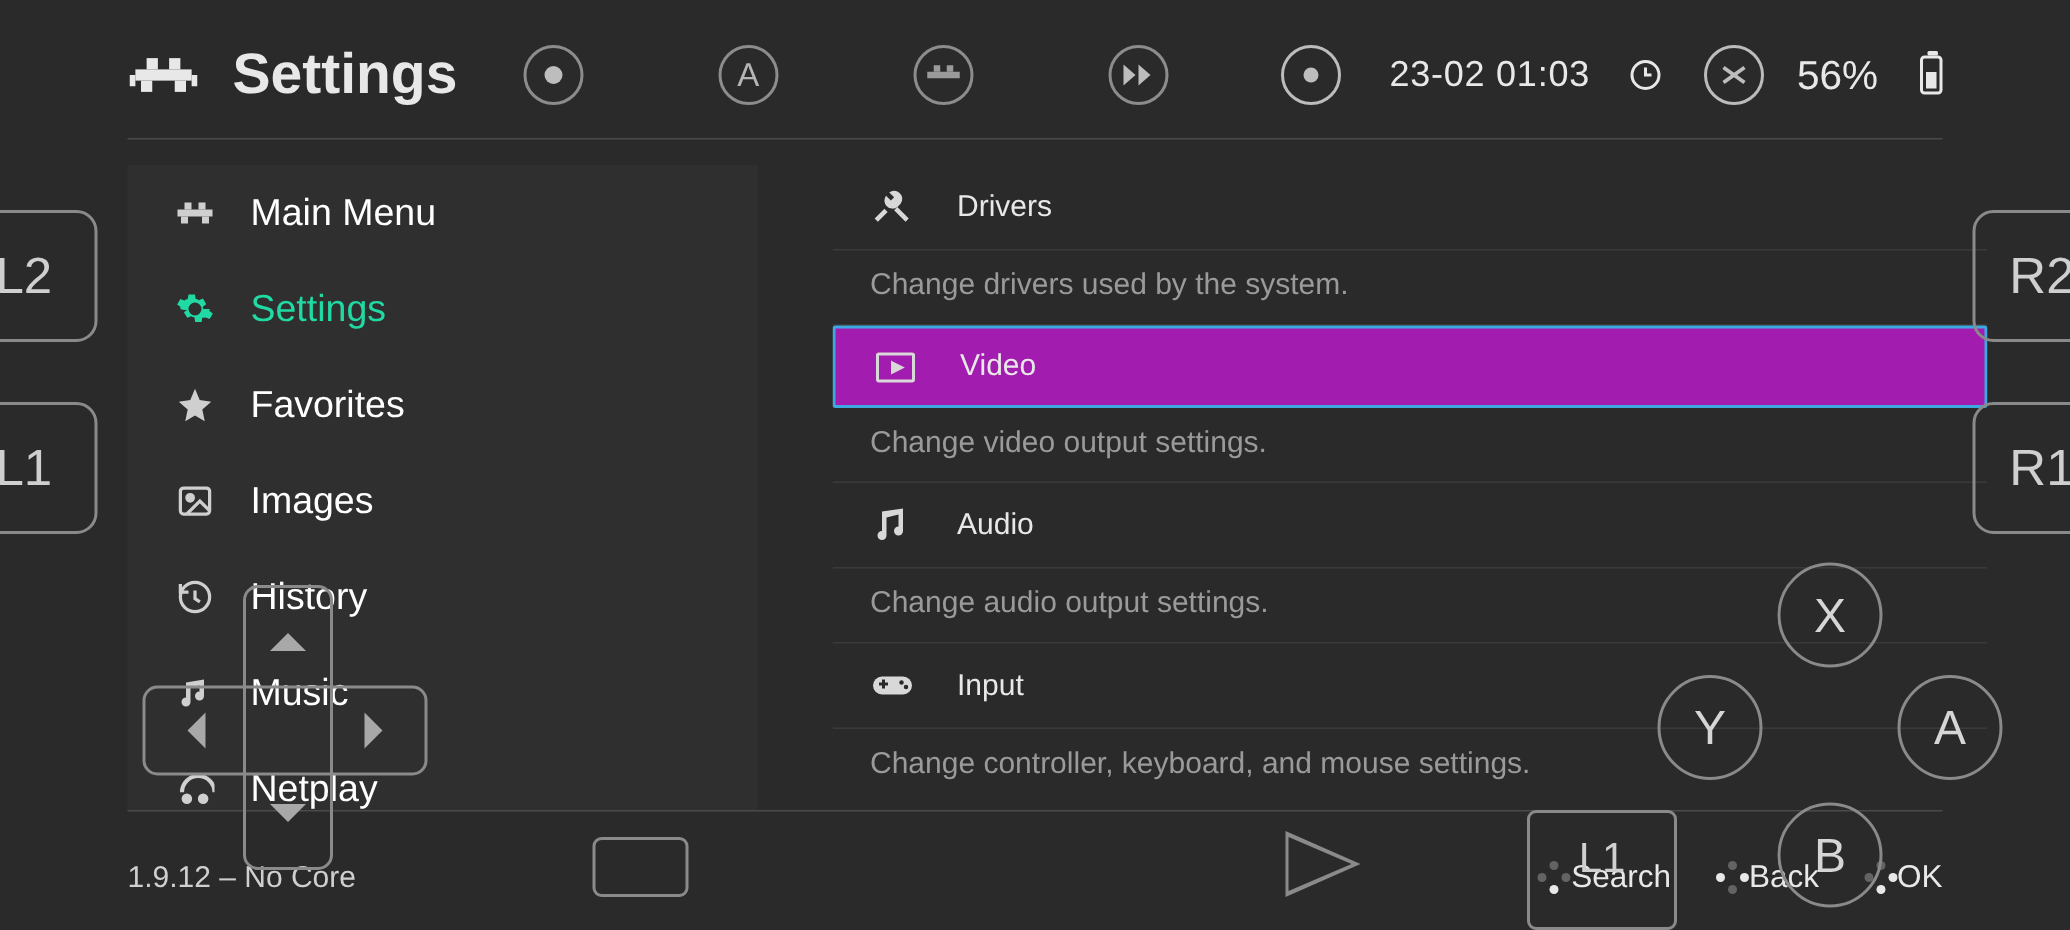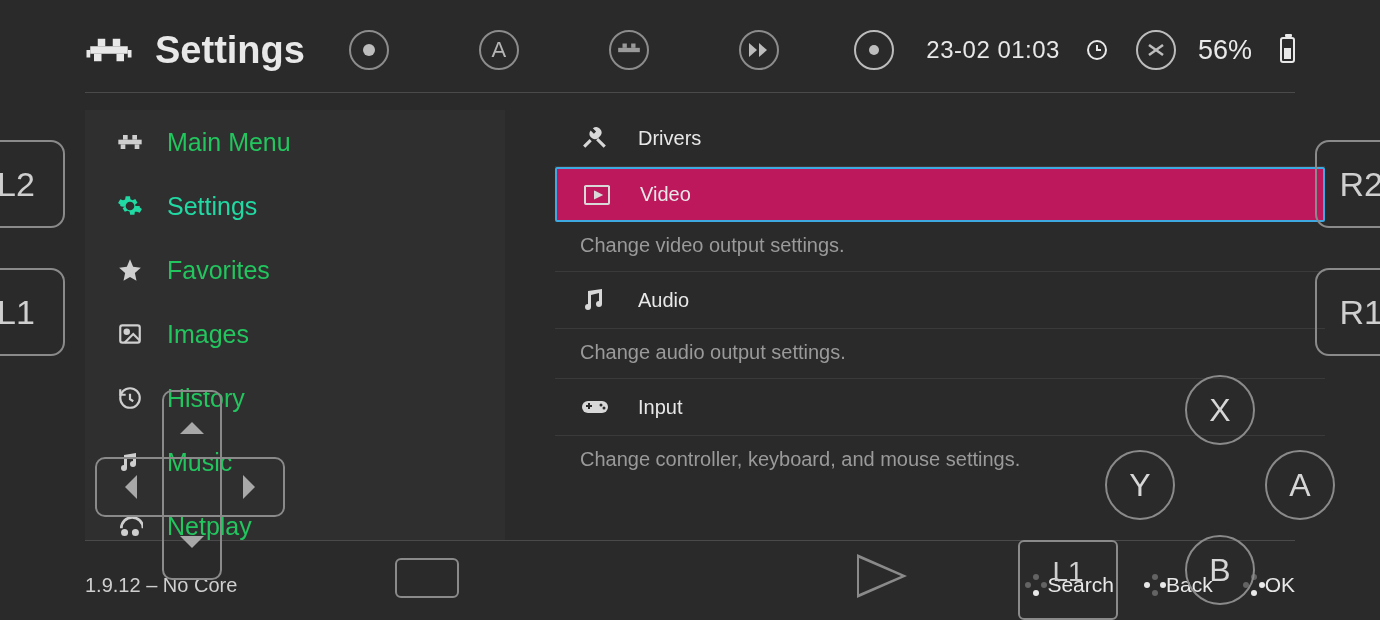--- a/index.html
+++ b/index.html
@@ -83,21 +83,21 @@
     background: #2f2f2f;
     overflow: hidden;
   }
   .side-item {
     display: flex;
     align-items: center;
     height: 64px;
     gap: 22px;
     padding-left: 30px;
     font-size: 25px;
-    color: #22c55e;
+    color: #ffffff;
     cursor: pointer;
   }
   .side-item .side-icon {
     width: 30px; height: 30px;
     display: inline-flex; align-items: center; justify-content: center;
     color: #cfcfcf;
   }
   .side-item.active { color: #20d9a3; }
   .side-item.active .side-icon { color: #20d9a3; }
 
@@ -110,21 +110,21 @@
   .row {
     height: 57px;
     display: flex;
     align-items: center;
     gap: 28px;
     padding-left: 25px;
     font-size: 20px;
     border-bottom: 1px solid #3a3a3a;
   }
   .row.selected {
-    background: #be185d;
+    background: #a21caf;
     border: 2px solid #3da9e0;
     border-radius: 2px;
     height: 55px;
   }
   .row .row-icon {
     width: 30px; height: 30px;
     display: inline-flex; align-items: center; justify-content: center;
     color: #d8d8d8;
   }
   .desc {
@@ -410,20 +410,21 @@
 <div class="main">
 
   <div class="row">
     <span class="row-icon">
       <svg width="26" height="26" viewBox="0 0 24 24" fill="currentColor">
           <path d="M22 19l-7-7 2-2a5 5 0 00-7-7l3 3-2 2-3-3a5 5 0 007 7l-2 2 7 7 2-2zM3 21l6-6-2-2-6 6z"></path>
         </svg>
     </span>
     <span>Drivers</span>
   </div>
+  <div class="desc">Change drivers used by the system.</div>
 
   <div class="row selected">
     <span class="row-icon">
       <svg width="28" height="22" viewBox="0 0 28 22" fill="none" stroke="currentColor" stroke-width="2">
           <rect x="2" y="2" width="24" height="18" rx="1"></rect>
           <path d="M2 2v18M26 2v18" stroke-dasharray="3 3"></path>
           <path d="M12 8l6 3-6 3z" fill="currentColor"></path>
         </svg>
     </span>
     <span>Video</span>

